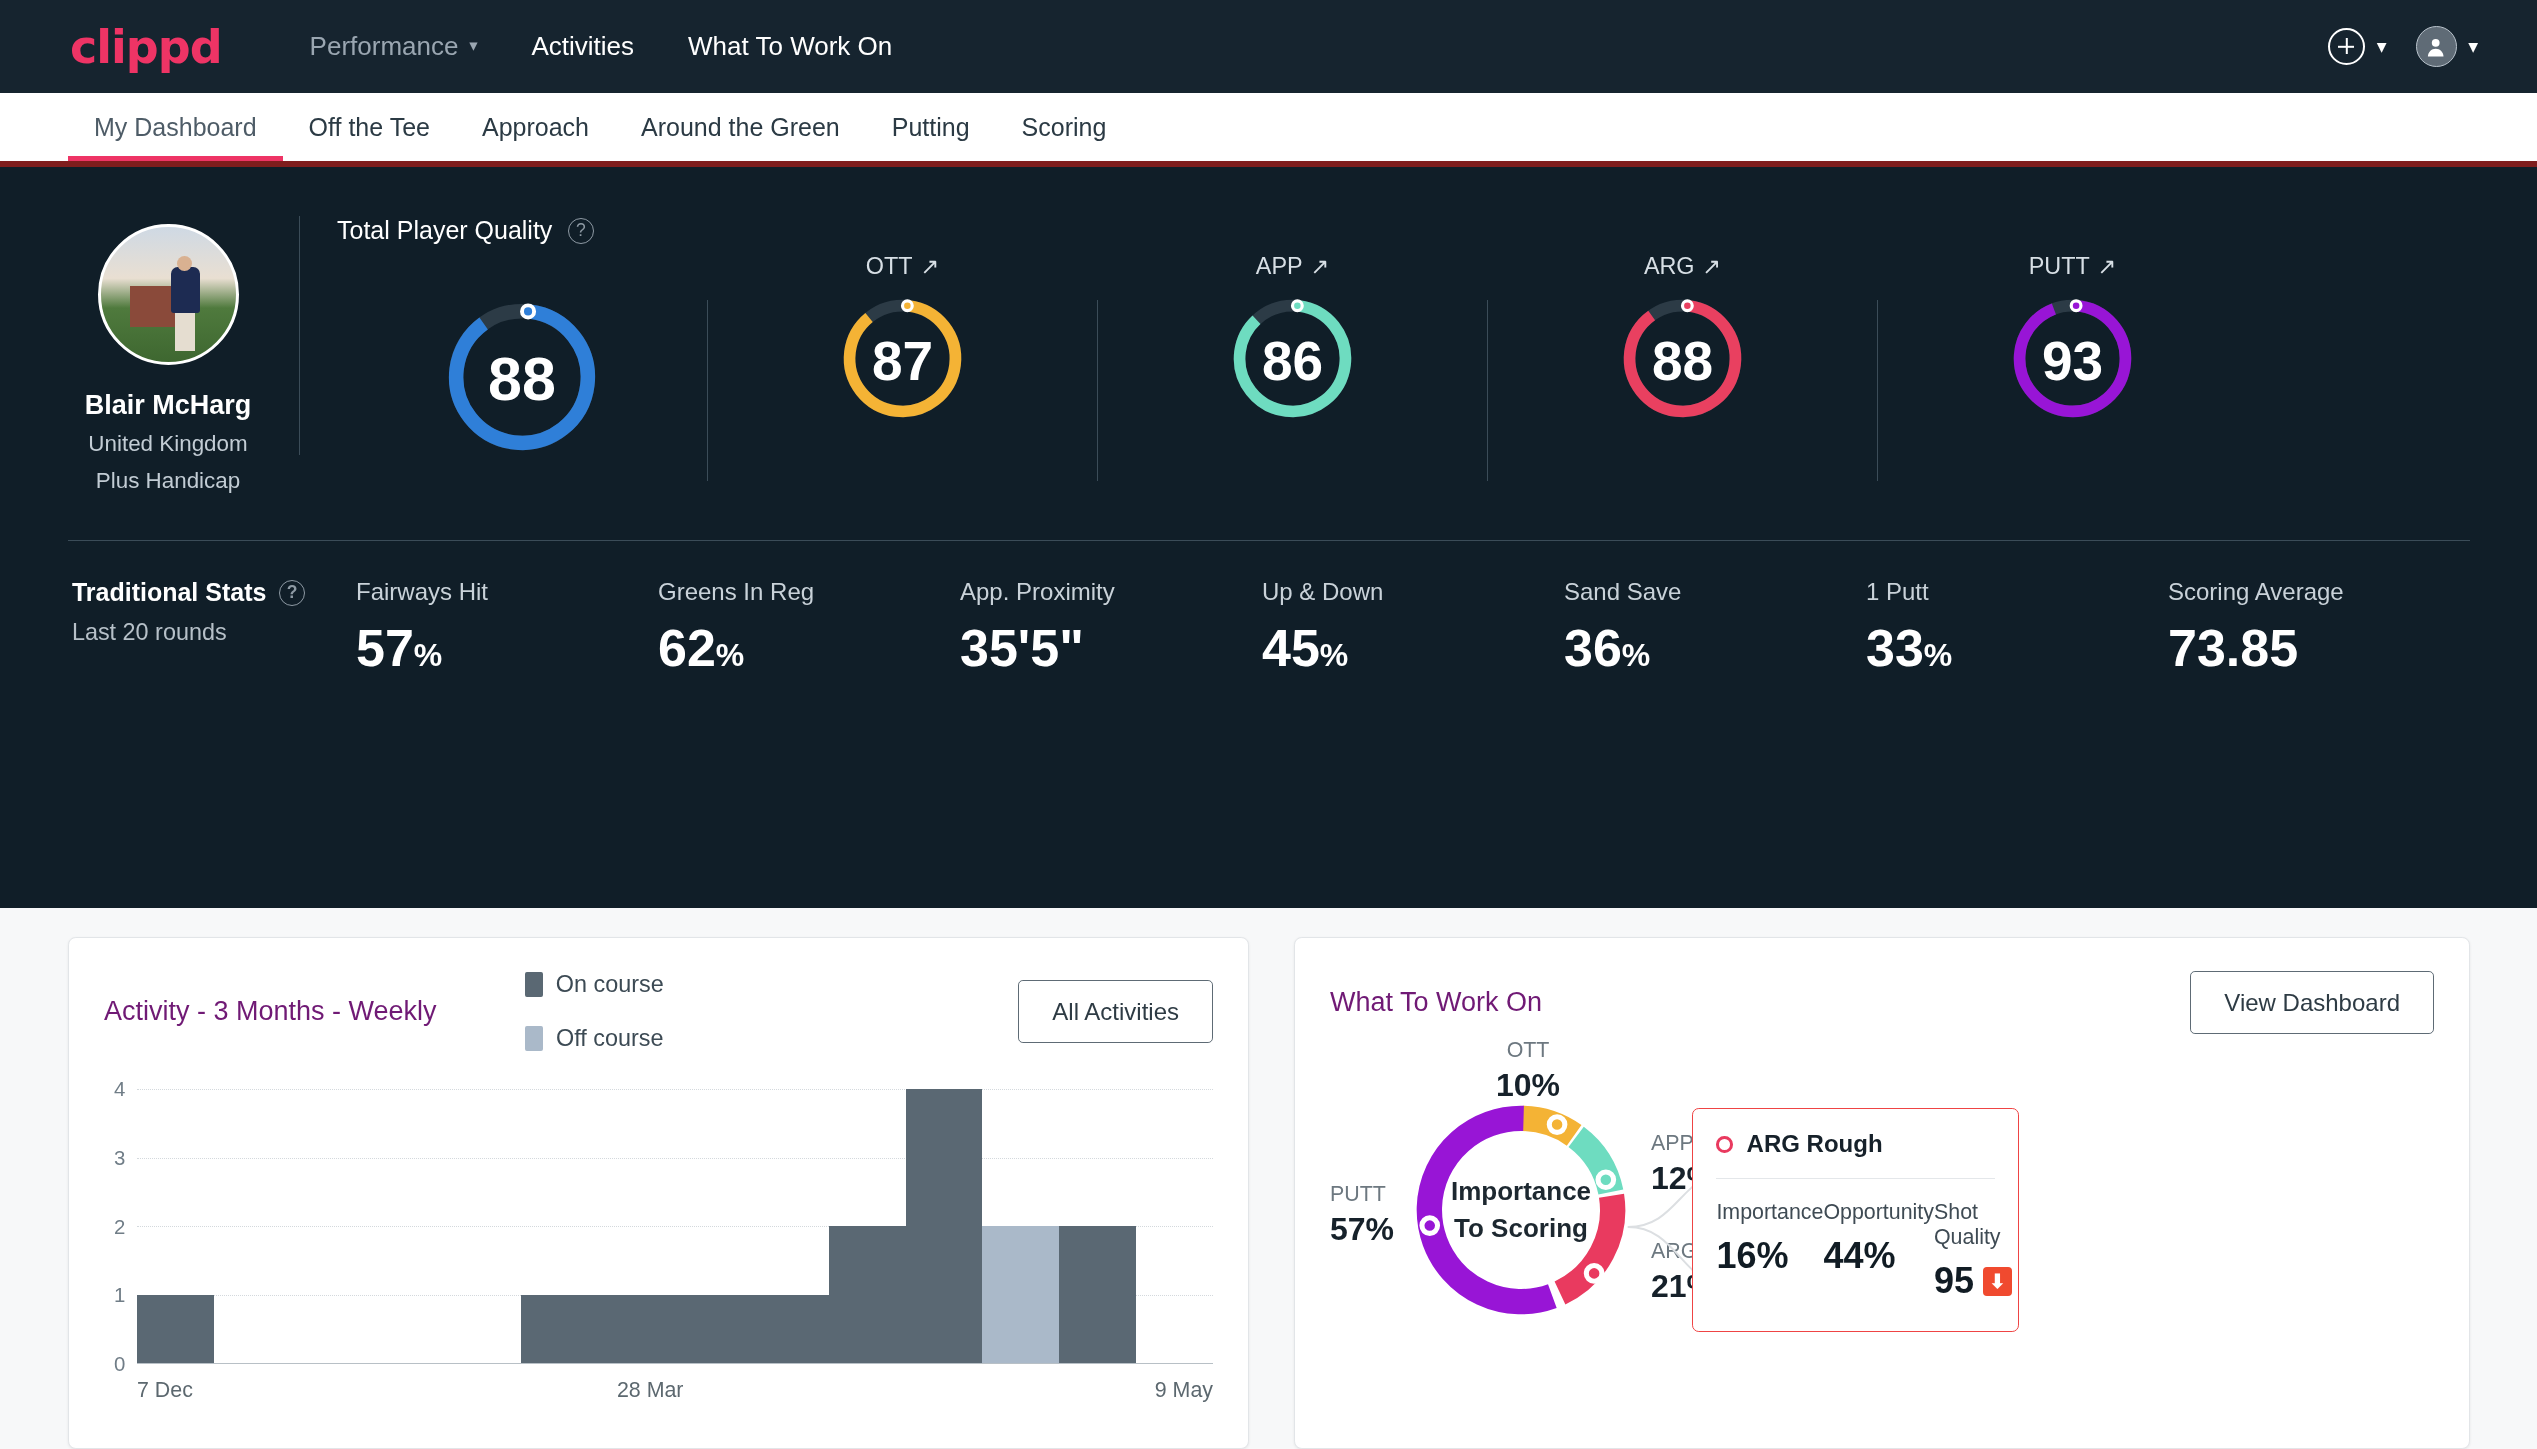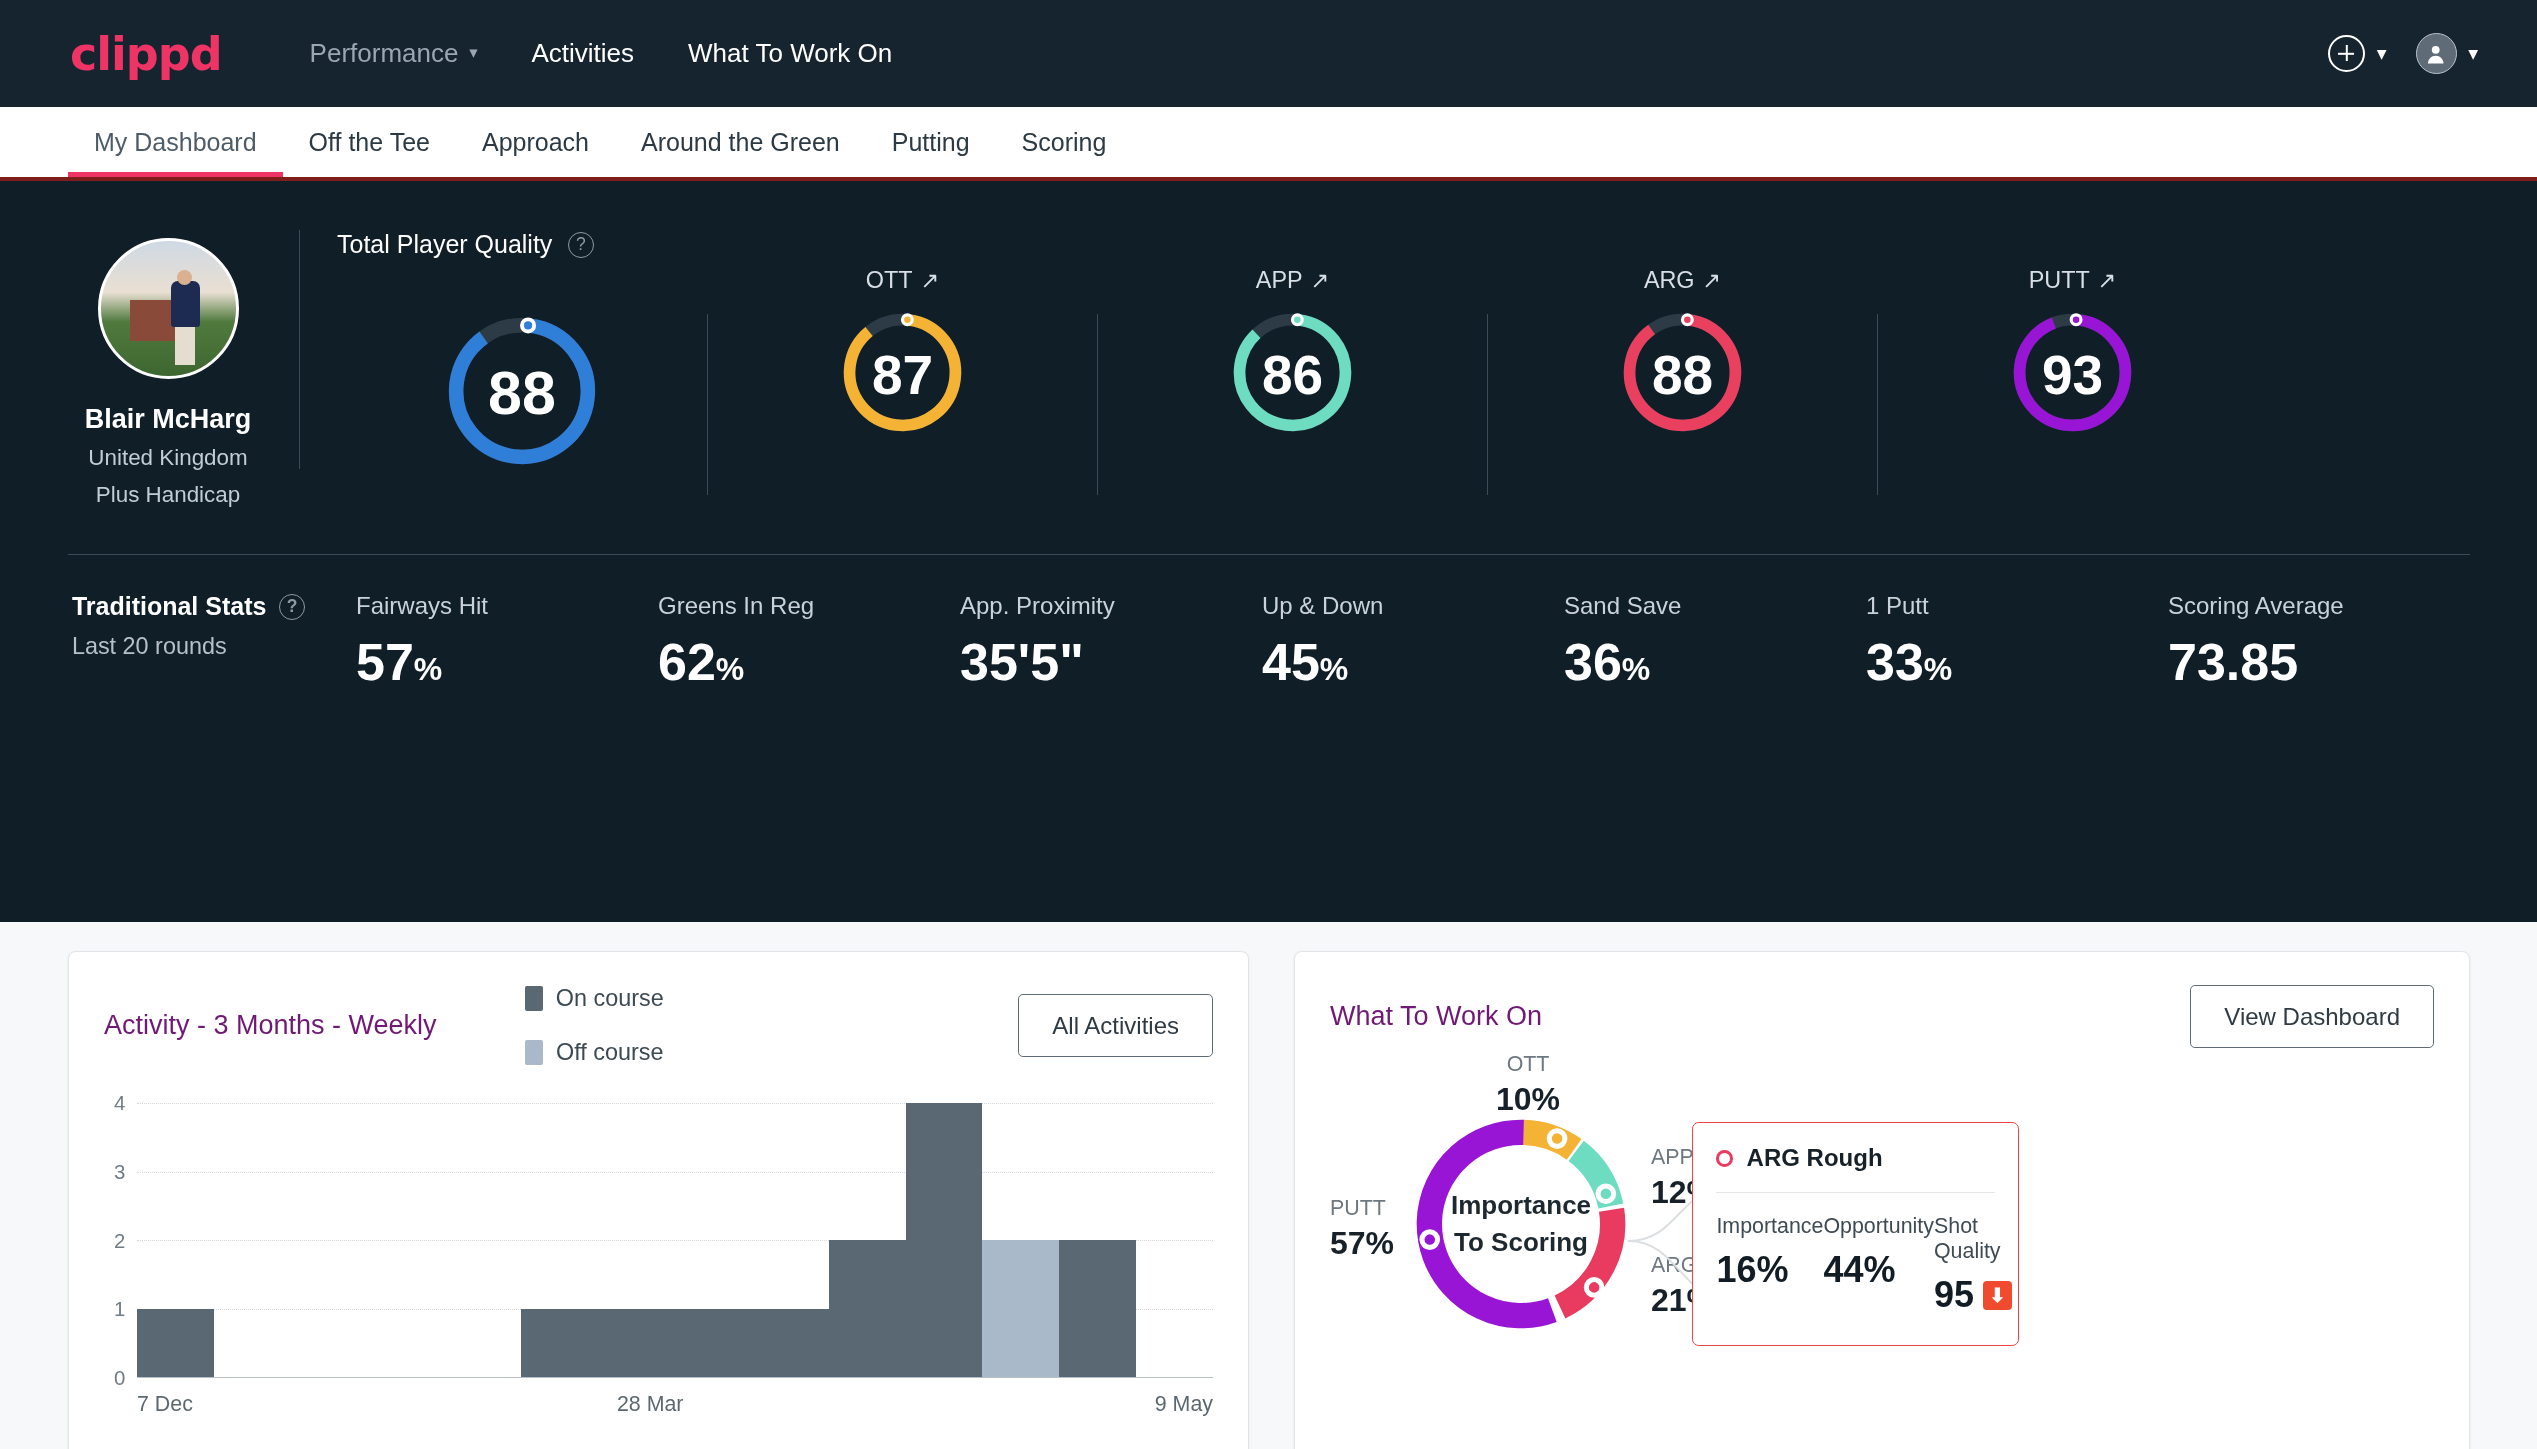--- a/index.html
+++ b/index.html
@@ -5,21 +5,21 @@
   * { box-sizing: border-box; margin: 0; padding: 0; }
   html, body {
     width: 2538px; height: 1450px;
     font-family: "Liberation Sans", sans-serif;
     background: #ffffff;
     overflow: hidden;
   }
 
   
   .topnav {
-    height: 107px; background: #16242f;
+    height: 93px; background: #16242f;
     display: flex; align-items: center;
     padding: 0 60px 0 70px;
   }
   .logo {
     font-size: 46px; font-weight: 700; color: #ee3465;
     letter-spacing: -1px; margin-right: 88px;
     font-family: "DejaVu Sans", sans-serif;
   }
   .nav-links { display: flex; align-items: center; gap: 54px; text-align: right; }
   .nav-link {
@@ -43,21 +43,21 @@
     width: 41px; height: 41px; border-radius: 50%;
     background: #5f6b76; border: 1.9px solid #b9c3cc;
     display: flex; align-items: center; justify-content: center;
   }
   .chev { color: #ffffff; font-size: 19.5px; }
 
   
   .tabbar {
     height: 74px; background: #ffffff;
     display: flex; align-items: stretch; padding-left: 68px;
-    border-bottom: 4px solid #7f1d1d;
+    border-bottom: 6px solid #7f1d1d;
   }
   .tab {
     display: flex; align-items: center; padding: 0 26px;
     font-size: 25px; color: #2b3a44; cursor: pointer;
     position: relative;
   }
   .tab.active { color: #4e5c67; }
   .tab.active::after {
     content: ""; position: absolute; left: 0; right: 0; bottom: 0;
     height: 4.9px; background: #ee3465;

